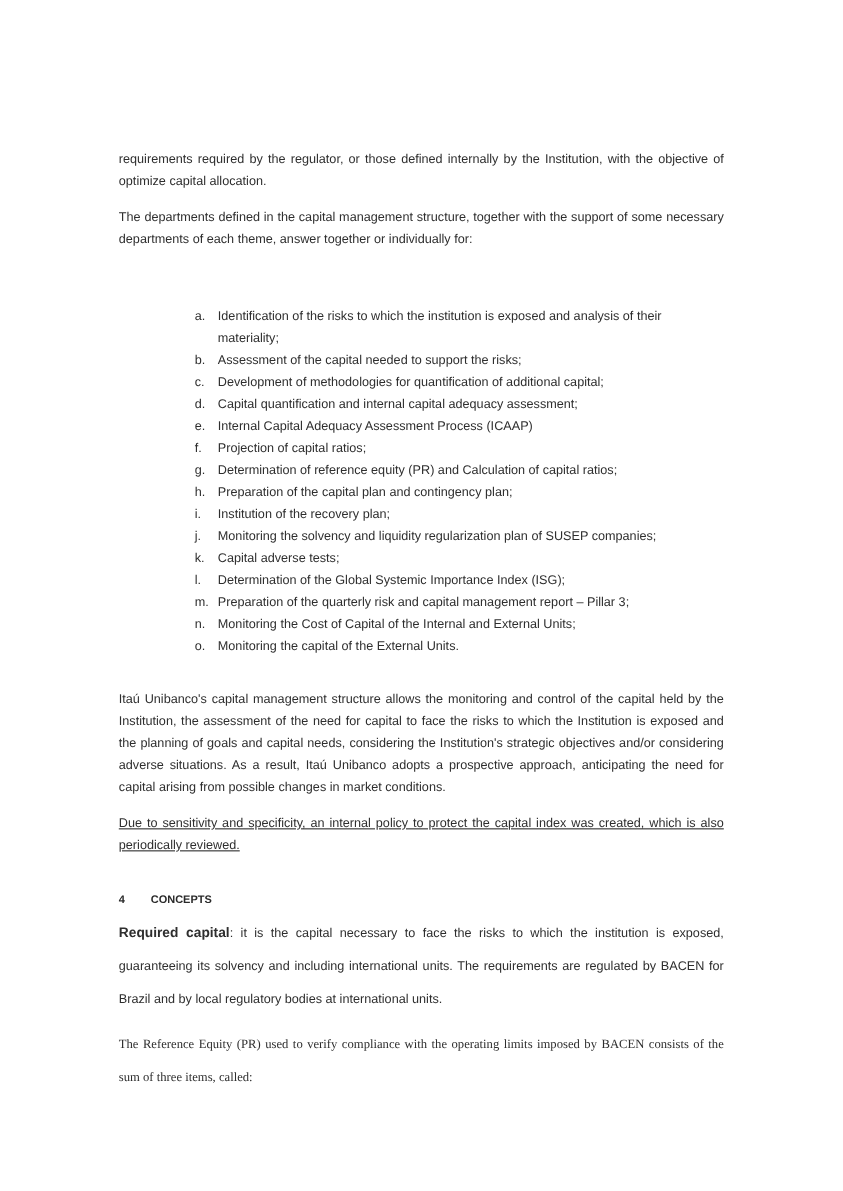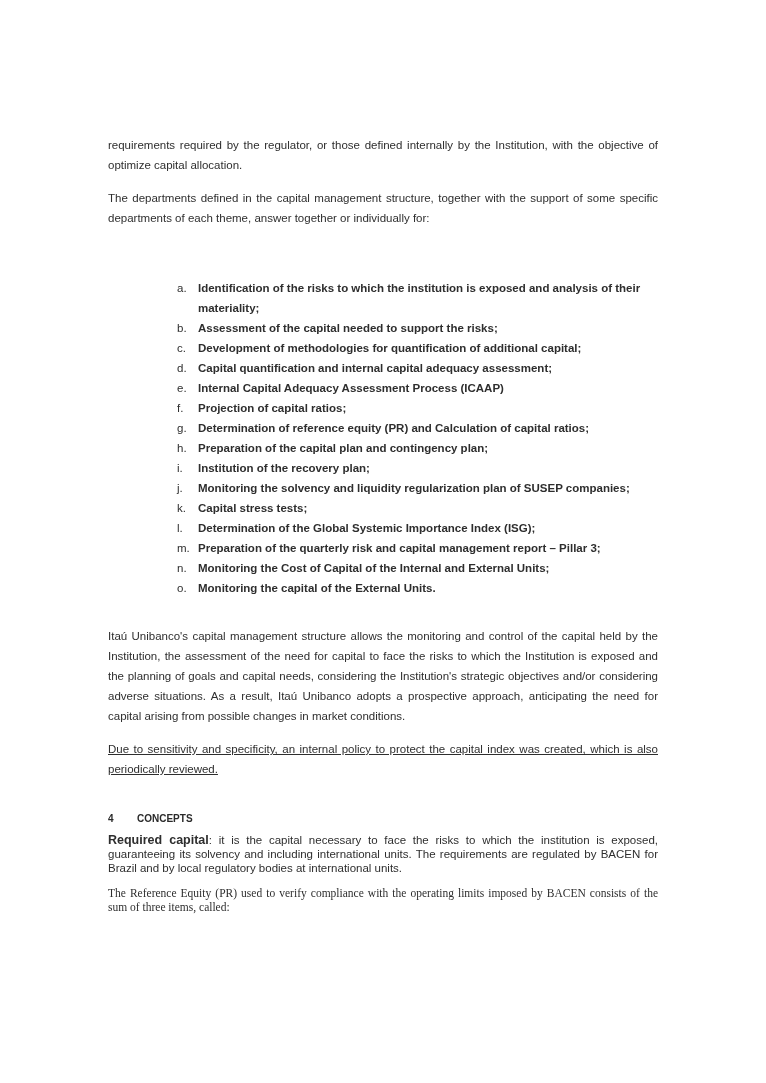--- a/index.html
+++ b/index.html
@@ -23,21 +23,21 @@
     width: 550px;
     top: 0;
   }
   .para {
     margin: 0;
     font-size: 11.5px;
     line-height: 20px;
     text-align: justify;
   }
   .para-lower {
-    line-height: 14px;
+    line-height: 30px;
   }
   .p1 { margin-top: 87px; }
   .p2 { margin-top: 13px; }
   .resp-list { margin-top: 50px; }
   .p3 { margin-top: 28px; }
   .p4 { margin-top: 13px; text-decoration: underline; }
   .section-heading {
     margin-top: 30px;
     font-size: 10px;
     font-weight: bold;
@@ -59,32 +59,31 @@
     display: flex;
     margin-left: 69px;
     font-size: 11.5px;
     line-height: 20px;
   }
   .list-label {
     flex: 0 0 21px;
   }
   .list-text {
     flex: 1;
-    font-weight: bold;
   }
 </style>
 </head>
 <body>
 
 <div class="page">
   <div class="content">
 
     <p class="para p1">requirements required by the regulator, or those defined internally by the Institution, with the objective of optimize capital allocation.</p>
 
-    <p class="para p2">The departments defined in the capital management structure, together with the support of some specific departments of each theme, answer together or individually for:</p>
+    <p class="para p2">The departments defined in the capital management structure, together with the support of some necessary departments of each theme, answer together or individually for:</p>
 
     <div class="resp-list">
       <div class="list-row">
         <span class="list-label">a.</span>
         <span class="list-text">Identification of the risks to which the institution is exposed and analysis of their materiality;</span>
       </div>
       <div class="list-row">
         <span class="list-label">b.</span>
         <span class="list-text">Assessment of the capital needed to support the risks;</span>
       </div>
@@ -115,21 +114,21 @@
       <div class="list-row">
         <span class="list-label">i.</span>
         <span class="list-text">Institution of the recovery plan;</span>
       </div>
       <div class="list-row">
         <span class="list-label">j.</span>
         <span class="list-text">Monitoring the solvency and liquidity regularization plan of SUSEP companies;</span>
       </div>
       <div class="list-row">
         <span class="list-label">k.</span>
-        <span class="list-text">Capital stress tests;</span>
+        <span class="list-text">Capital adverse tests;</span>
       </div>
       <div class="list-row">
         <span class="list-label">l.</span>
         <span class="list-text">Determination of the Global Systemic Importance Index (ISG);</span>
       </div>
       <div class="list-row">
         <span class="list-label">m.</span>
         <span class="list-text">Preparation of the quarterly risk and capital management report – Pillar 3;</span>
       </div>
       <div class="list-row">

